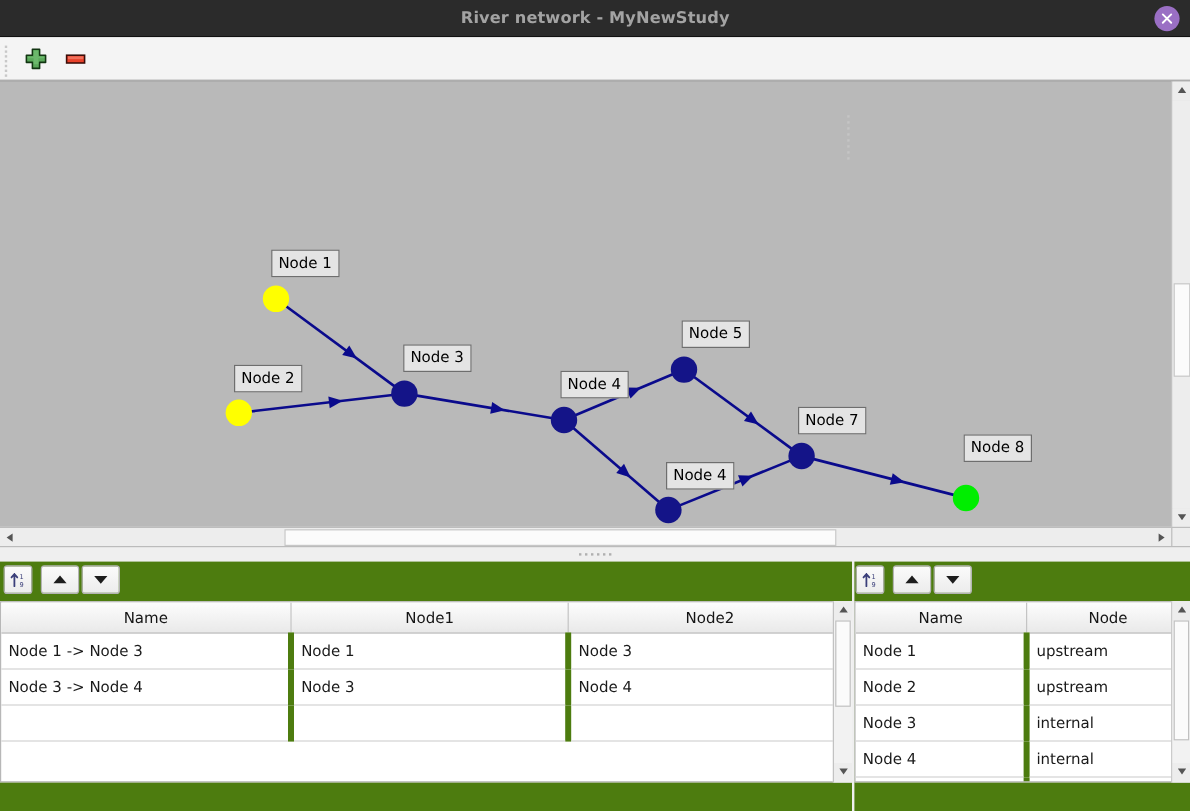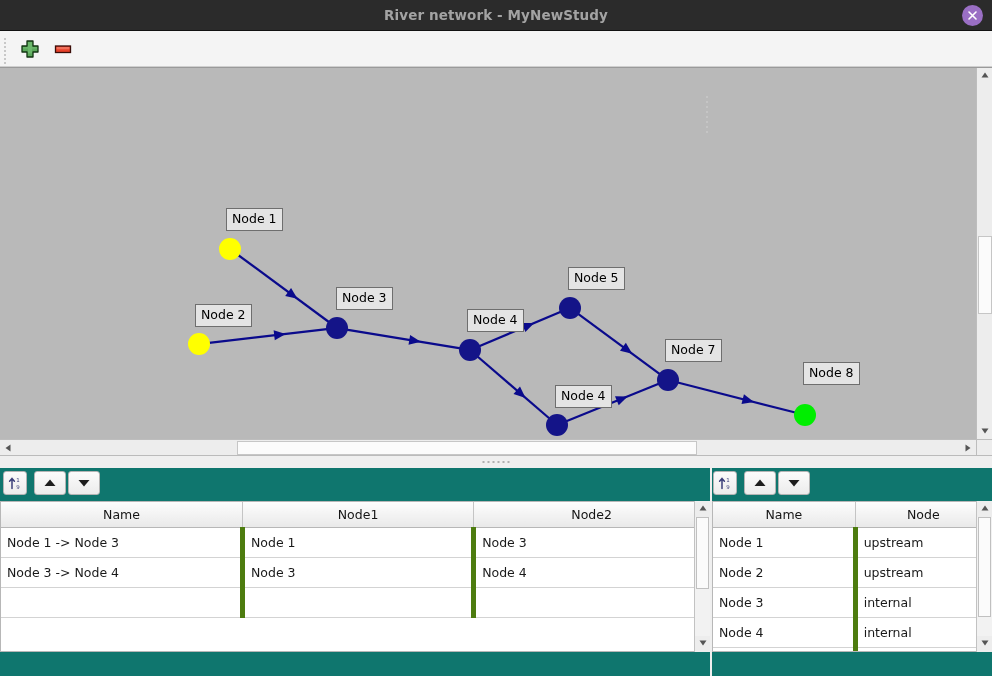--- a/index.html
+++ b/index.html
@@ -161,21 +161,21 @@
     position:absolute; left:50%; top:5px;
     transform:translateX(-50%);
     display:flex; gap:3px;
   }
   .splitter .dots i{width:2px;height:2px;background:#b0b0b0;display:block;}
 
   
   .pane {
     position:absolute;
     top:468px; height:208px;
-    background:#0f766e;
+    background:#4d7c0f;
     box-sizing:border-box;
   }
   .pane-left  { left:0;   width:710px; }
   .pane-right { left:712px; width:280px; }
 
   .pane-toolbar {
     position:absolute; left:0; top:0; height:30px; width:100%;
   }
   .pn-btn{
     position:absolute; top:3px;

